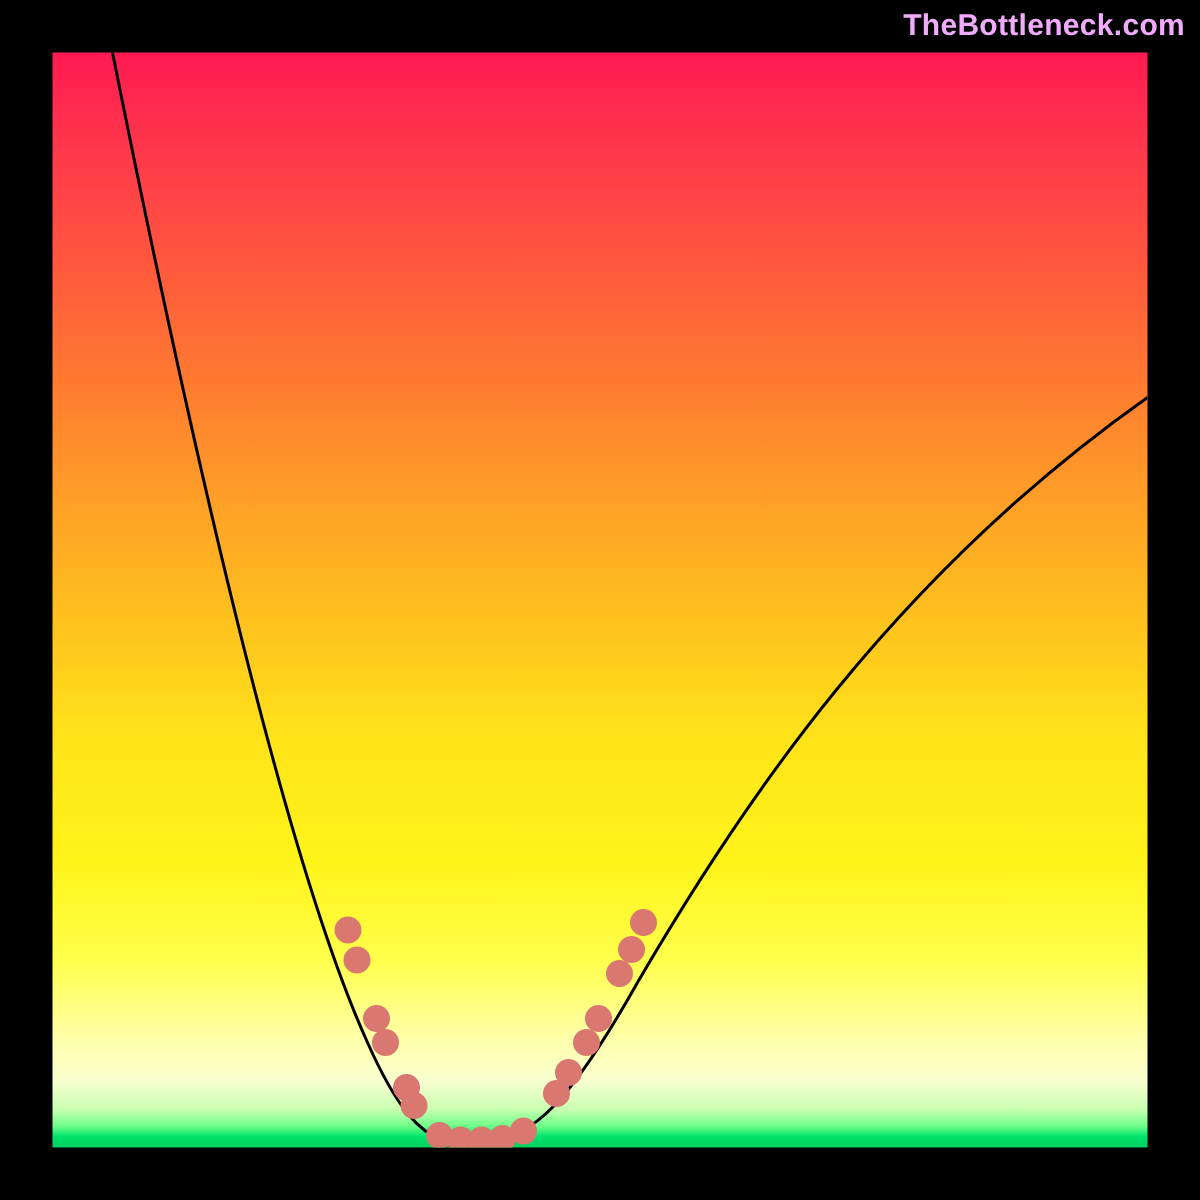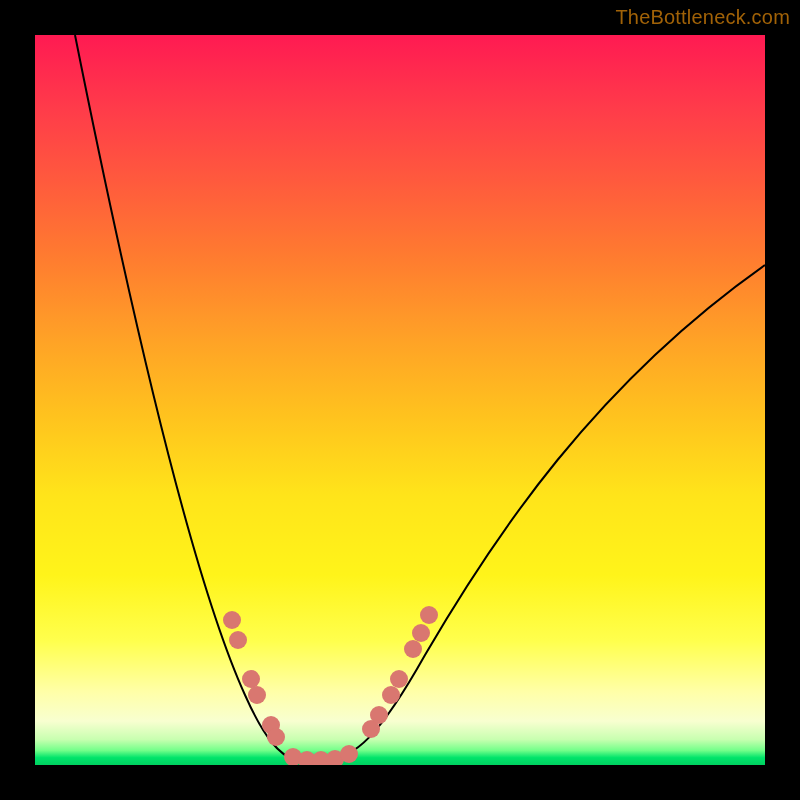--- a/index.html
+++ b/index.html
@@ -38,23 +38,23 @@
       #c8ffb0 96.5%,
       #73ff8a 98%,
       #00e46a 99%,
       #00d060 100%
     );
   }
   .watermark {
     position: absolute;
     top: 6px;
     right: 10px;
-    color: #a16207;
+    color: #f0abfc;
     font-size: 20px;
-    font-weight: 400;
+    font-weight: 700;
     letter-spacing: 0.2px;
     user-select: none;
   }
   svg.curves {
     position: absolute;
     left: 0; top: 0;
     width: 730px;
     height: 730px;
   }
   .curve {

